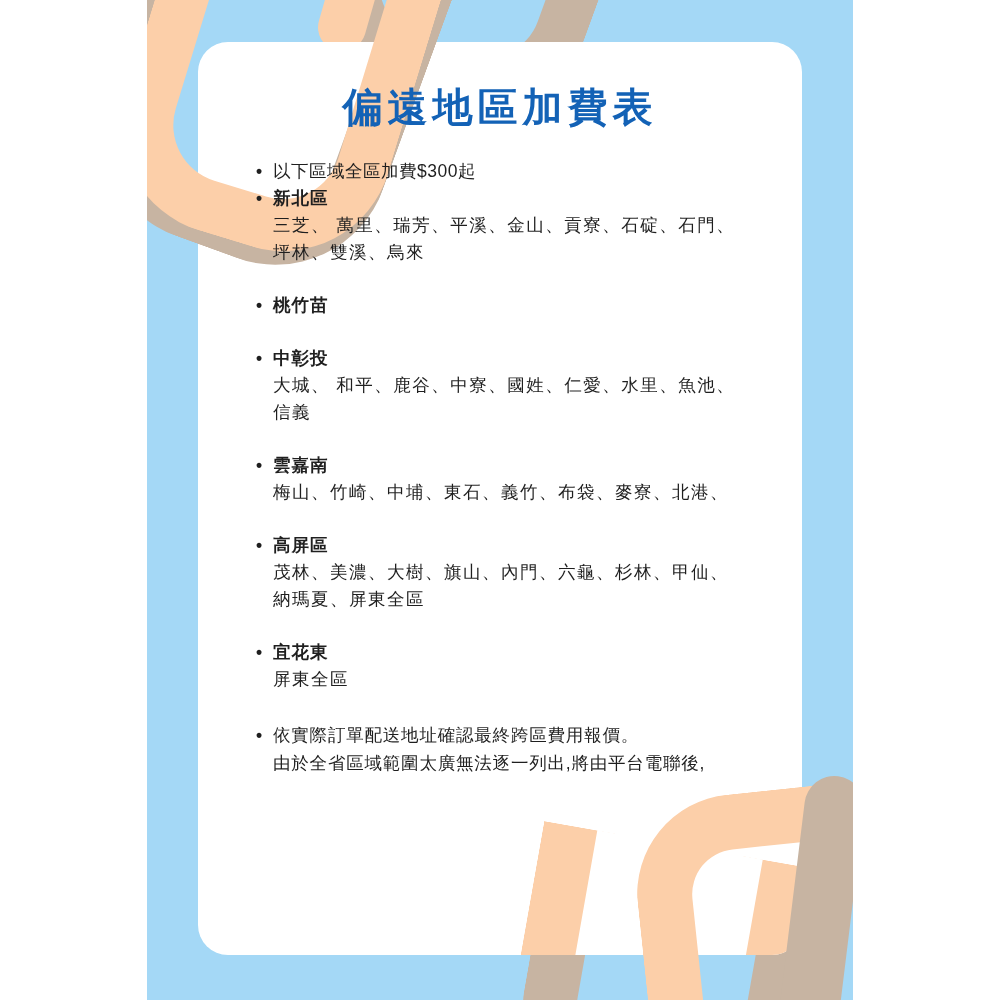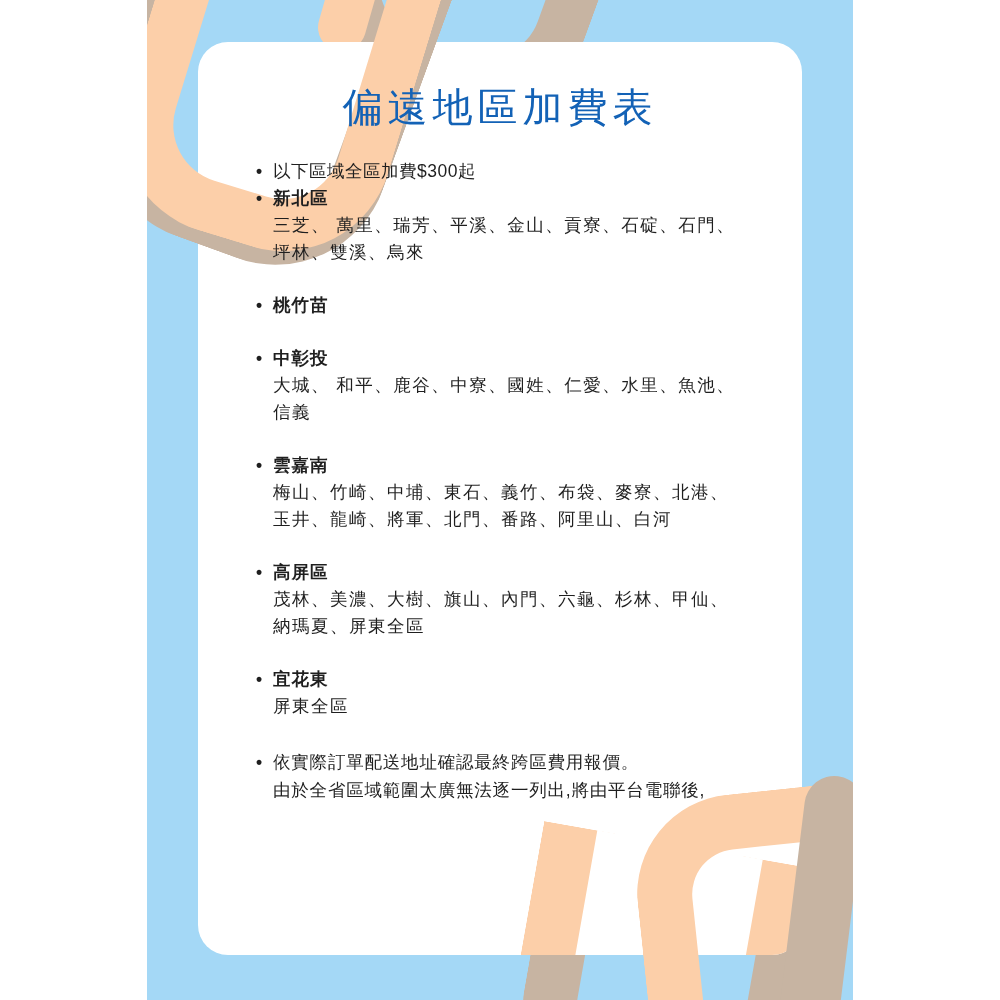--- a/index.html
+++ b/index.html
@@ -44,21 +44,21 @@
   }
   #u-topleft-tan    { left:-19px; top:-140px; width:185px; height:345px; border-width:54px; border-radius:0 0 115px 115px; transform:rotate(20deg); }
   #u-topleft-peach  { left:-1px;  top:-150px; width:170px; height:345px; border-width:52px; border-radius:0 0 110px 110px; transform:rotate(17deg); }
   #arch-bottomright-peach { left:498px; top:788px; width:200px; height:300px; border-width:55px; border-radius:100px 100px 0 0; transform:rotate(-6deg); }
   #stroke-bottomright-tan { left:641px; top:775px; width:60px; height:330px; background:var(--tan,#c7b4a2); border-radius:30px; transform:rotate(7deg); }
 
   
   .content { position:absolute; left:198px; top:42px; width:604px; z-index:4; color:var(--text,#1f1f1f); }
   .page-title {
     margin:38px 4px 0; text-align:center;
-    font-size:40px; font-weight:400; letter-spacing:5px;
+    font-size:40px; font-weight:700; letter-spacing:5px;
     color:var(--title_blue,#1362b6);
   }
   .list { margin-top:22px; padding:0 48px 0 58px; font-size:17.5px; }
   .row { display:flex; }
   .bullet { width:17px; flex:none; font-weight:700; line-height:inherit; }
   .intro-row { line-height:28px; }
   .intro-text { font-weight:400; letter-spacing:0.5px; }
   .section { margin-top:26px; line-height:27px; }
   .section.first { margin-top:0; }
   .heading { font-weight:700; letter-spacing:1px; }
@@ -124,21 +124,20 @@
         <div class="area-line">大城、 和平、鹿谷、中寮、國姓、仁愛、水里、魚池、</div>
         <div class="area-line">信義</div>
       </div>
 
       <div class="section">
         <div class="row">
           <span class="bullet">•</span>
           <span class="heading">雲嘉南</span>
         </div>
         <div class="area-line">梅山、竹崎、中埔、東石、義竹、布袋、麥寮、北港、</div>
-        <div class="area-line">玉井、龍崎、將軍、北門、番路、阿里山、白河</div>
       </div>
 
       <div class="section">
         <div class="row">
           <span class="bullet">•</span>
           <span class="heading">高屏區</span>
         </div>
         <div class="area-line">茂林、美濃、大樹、旗山、內門、六龜、杉林、甲仙、</div>
         <div class="area-line">納瑪夏、屏東全區</div>
       </div>

